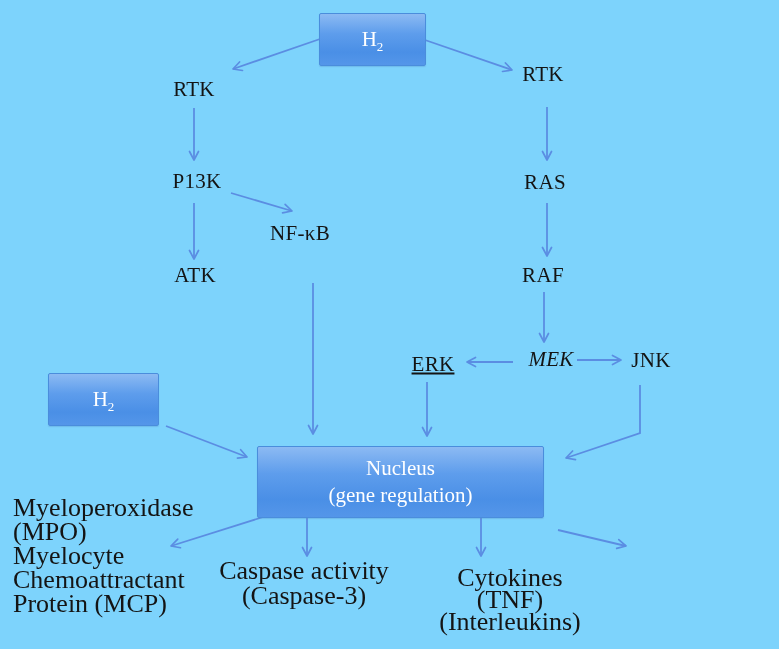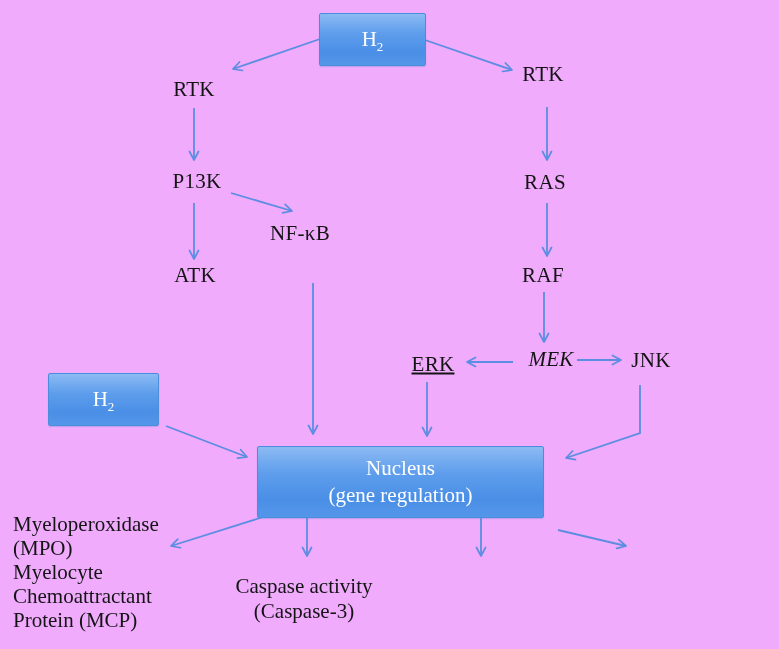--- a/index.html
+++ b/index.html
@@ -5,21 +5,21 @@
   html, body {
     margin: 0;
     padding: 0;
     background: #ffffff;
     font-family: "Liberation Serif", serif;
   }
   #canvas {
     position: relative;
     width: 779px;
     height: 649px;
-    background: #f0abfc;
+    background: #7dd3fc;
     overflow: hidden;
   }
   #arrow-layer {
     position: absolute;
     left: 0; top: 0;
     width: 779px; height: 649px;
   }
   .node {
     position: absolute;
     transform: translate(-50%, -50%);
@@ -45,24 +45,23 @@
   .bluebox sub {
     font-size: 0.62em;
     line-height: 0;
   }
   #box-h2-top { left: 319px; top: 13px; width: 105px; height: 51px; }
   #box-h2-left { left: 48px; top: 373px; width: 109px; height: 51px; }
   #box-nucleus { left: 257px; top: 446px; width: 285px; height: 70px; line-height: 27px; }
 
   .outtext {
     position: absolute;
-    font-size: 21px;
+    font-size: 26px;
     color: #141414;
     line-height: 24px;
-    margin-top: 16px;
   }
   #out-mpo { left: 13px; top: 496px; text-align: left; }
   #out-caspase { left: 304px; top: 558px; transform: translateX(-50%); text-align: center; line-height: 25px; }
   #out-cytokines { left: 510px; top: 567px; transform: translateX(-50%); text-align: center; line-height: 22px; }
   #out-bcl { left: 608px; top: 560px; white-space: nowrap; }
 </style>
 </head>
 <body>
 
 <div id="canvas">
@@ -125,15 +124,20 @@
     <div>Myelocyte</div>
     <div>Chemoattractant</div>
     <div>Protein (MCP)</div>
   </div>
 
   <div class="outtext" id="out-caspase">
     <div>Caspase activity</div>
     <div>(Caspase-3)</div>
   </div>
 
+  <div class="outtext" id="out-cytokines">
+    <div>Cytokines</div>
+    <div>(TNF)</div>
+    <div>(Interleukins)</div>
+  </div>
 
 
 </div>
 
 </body></html>

